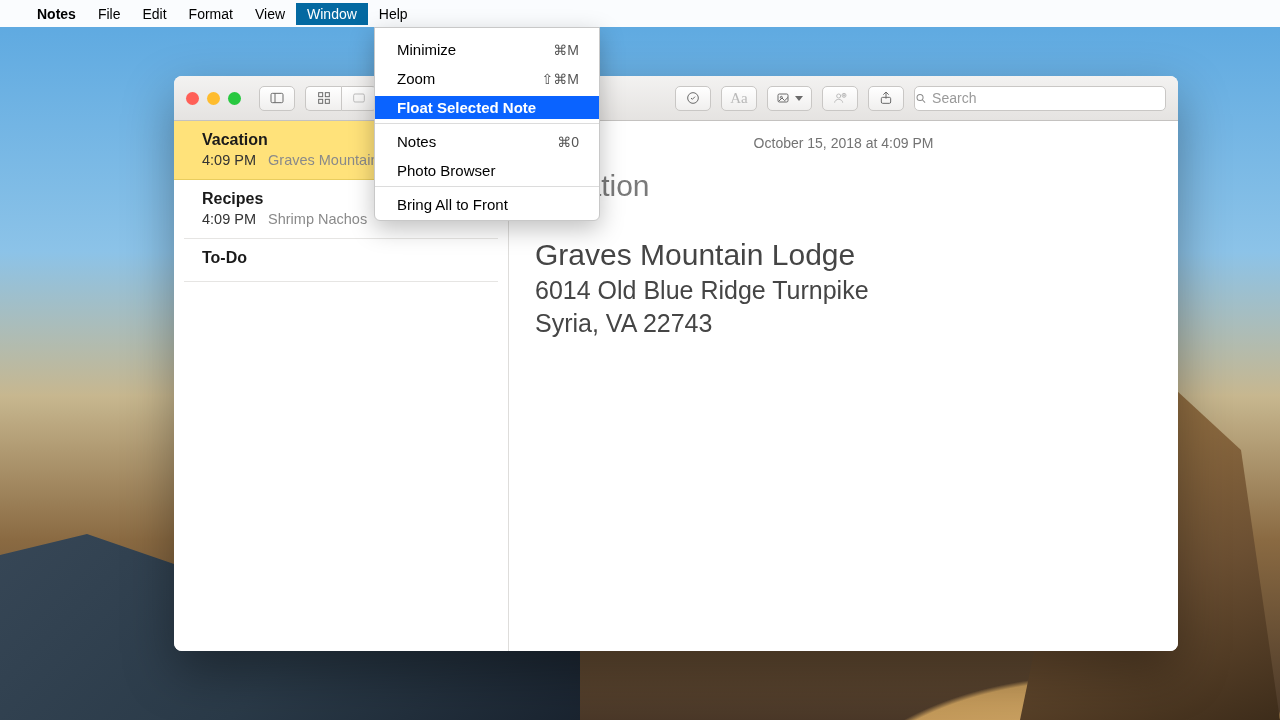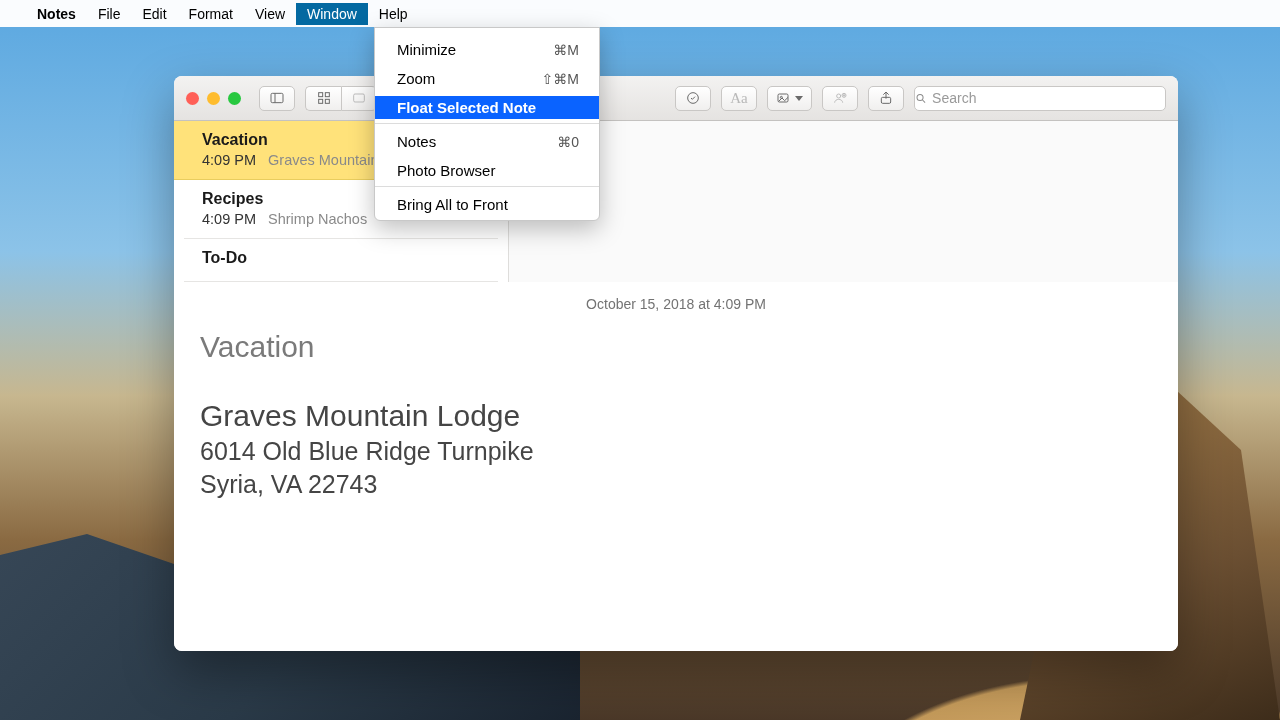--- a/index.html
+++ b/index.html
@@ -46,21 +46,21 @@
   .tbtn.seg-r{border-radius:0 5px 5px 0;}
   .tbtn .aa{font-family:Georgia,serif;color:#b8b8b8;font-size:15px;}
   .tbtn svg{width:16px;height:16px;stroke:#6a6a6a;fill:none;stroke-width:1.5;}
   .tbtn.muted svg{stroke:#bdbdbd;}
   .tbtn.muted{color:#bdbdbd;}
   .search{flex:0 0 252px;height:25px;border:1px solid #c9c7c5;border-radius:5px;background:#fff;
     display:flex;align-items:center;padding:0 0;color:#9a9a9a;}
   .search svg{width:13px;height:13px;stroke:#8a8a8a;fill:none;stroke-width:2;margin-right:5px;}
   .search input{border:none;outline:none;font-size:14px;color:#333;width:100%;background:transparent;}
   .search input::placeholder{color:#9a9a9a;}
-  .win-body{display:flex;height:calc(100% - 45px);flex-direction:column;}
+  .win-body{display:flex;height:calc(100% - 45px);}
   .sidebar{width:335px;background:#fff;border-right:1px solid #dedddb;}
   .note-item{padding:10px 18px 11px;border-bottom:1px solid #e6e5e3;cursor:default;margin:0 10px;}
   .note-item:first-child{margin:0;padding-left:28px;padding-right:28px;}
   .note-item.sel{background:#ffe27a;border-bottom-color:#e9cd5e;}
   .ni-title{font-weight:600;font-size:16px;color:#1a1a1a;margin-bottom:3px;}
   .ni-row{font-size:14.5px;color:#333;white-space:nowrap;overflow:hidden;}
   .ni-row .prev{color:#8a8a8a;margin-left:8px;}
   .content{flex:1;background:#fff;padding:14px 26px;color:#333;overflow:hidden;}
   .note-date{text-align:center;color:#737373;font-size:14px;margin-bottom:18px;}
   .note-title{font-size:30px;color:#7a7a7a;margin-bottom:32px;font-weight:400;}

